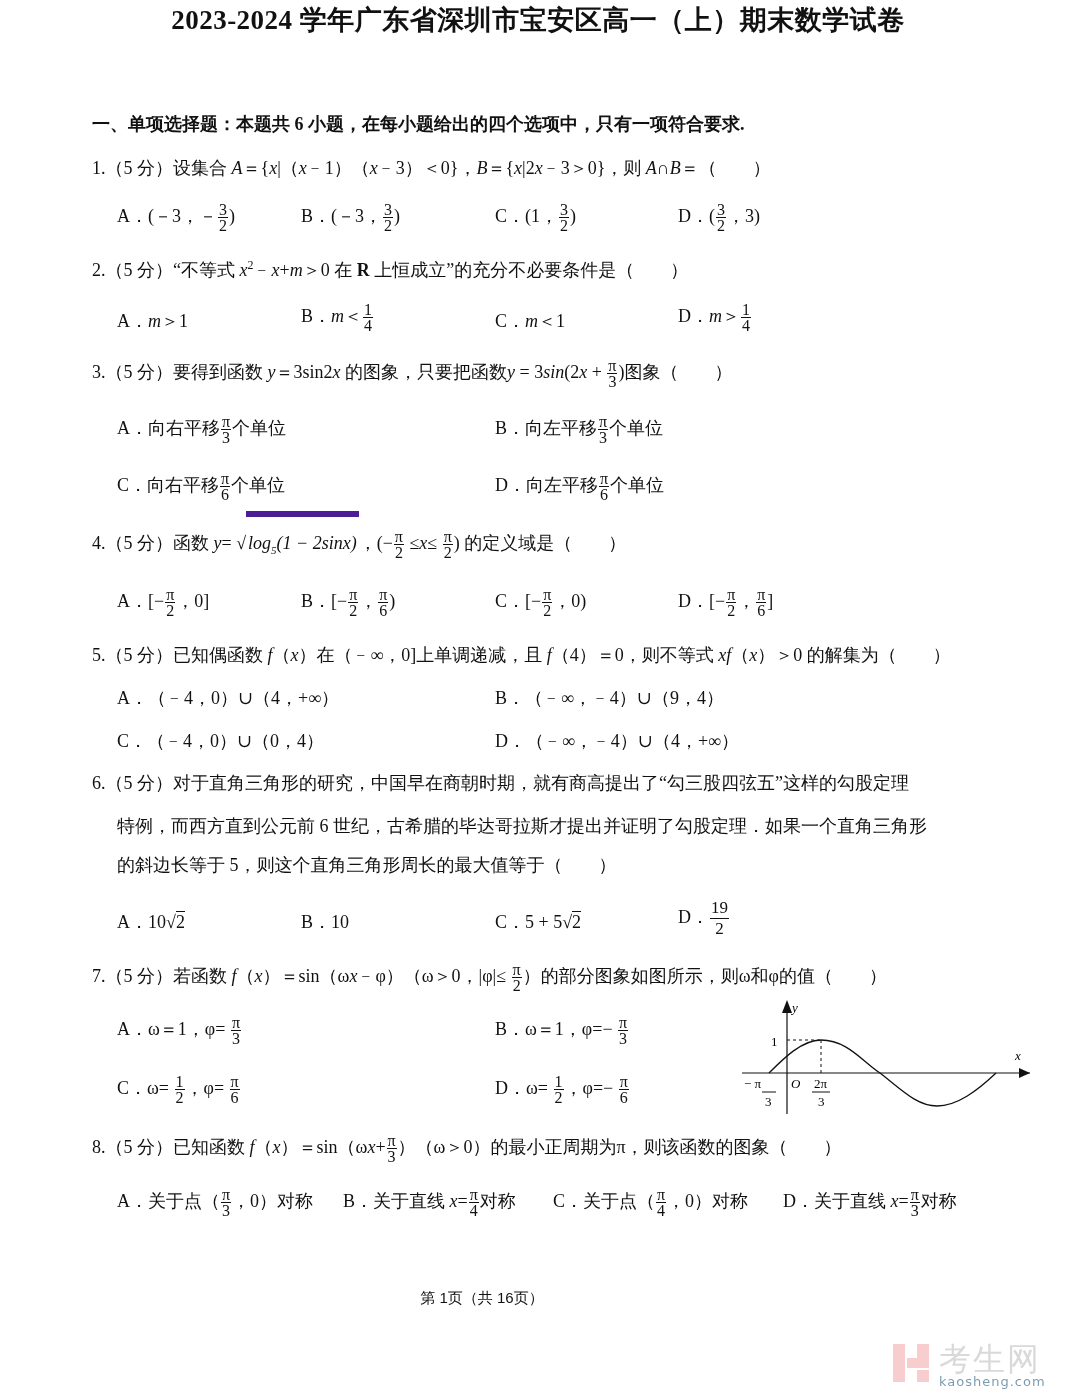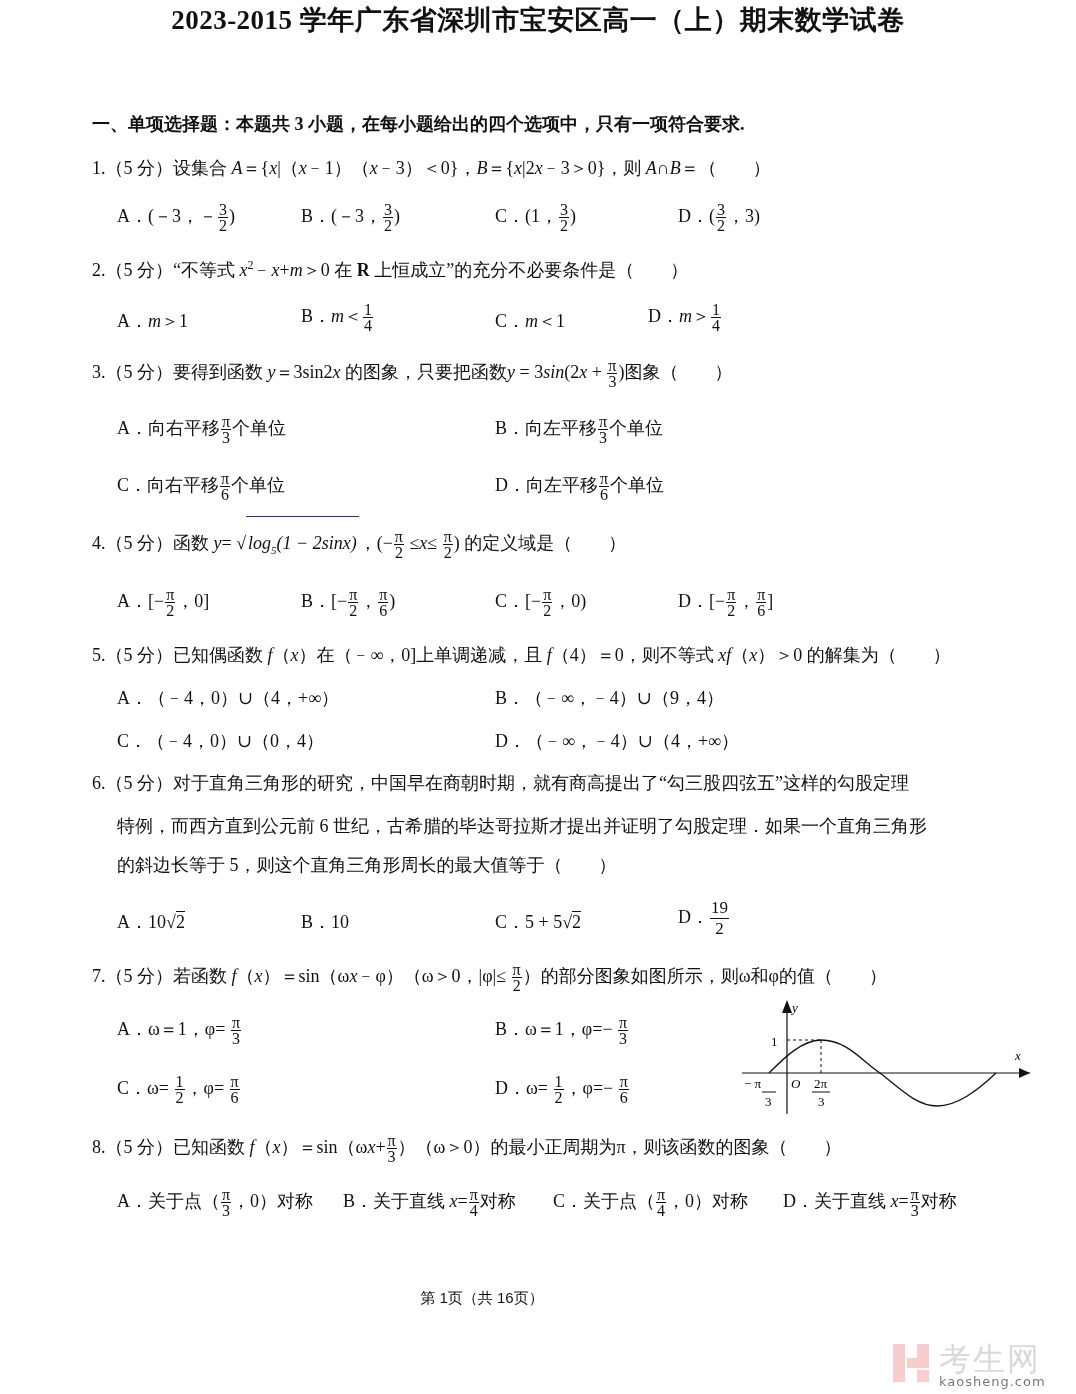--- a/index.html
+++ b/index.html
@@ -9,36 +9,36 @@
            font-size:27px; font-weight:bold; letter-spacing:0.5px; }
   .section { position:absolute; left:92px; top:112px; font-size:18px; font-weight:bold; }
   .line { position:absolute; left:92px; font-size:18px; white-space:nowrap;text-align:center; }
   .indent { left:117px; }
   .opt { position:absolute; font-size:18px; white-space:nowrap; }
   .frac { display:inline-flex; flex-direction:column; align-items:center; vertical-align:middle;
           font-size:16px; line-height:15px; margin:0 1px; font-family:"Liberation Serif",serif; }
   .frac .num { border-bottom:1px solid #111; padding:0 1px; }
   .frac .den { padding:0 1px; }
   i { font-style:italic; }
-  .sqrt { border-top:1px solid #4c1d95; padding:16px 2px; font-style:italic; }
+  .sqrt { border-top:6px solid #4c1d95; padding:16px 2px; font-style:italic; }
   .footer { position:absolute; top:1289px; left:0; width:964px; text-align:center;
             font-size:15px; font-family:"Liberation Sans","DejaVu Sans",sans-serif; }
   .watermark { position:absolute; left:893px; top:1330px; width:170px; height:52px; opacity:0.55;margin-top:8px; }
   .wm-mark { position:absolute; left:0; top:6px; width:36px; height:38px; }
   .wm-text { position:absolute; left:46px; top:0; font-size:32px; color:#bbb;
              font-family:"DejaVu Sans",sans-serif; letter-spacing:2px; }
-  .wm-url { position:absolute; left:46px; top:36px; font-size:13px; color:#000000;
+  .wm-url { position:absolute; left:46px; top:36px; font-size:13px; color:#0c4a6e;
             font-family:"DejaVu Sans",sans-serif; letter-spacing:1px; }
   .graph { position:absolute; left:732px; top:996px; width:305px; height:122px; }
 </style>
 </head>
 <body>
 
-<div class="title">2023-2015 学年广东省深圳市宝安区高一（上）期末数学试卷</div>
-<div class="section">一、单项选择题：本题共 3 小题，在每小题给出的四个选项中，只有一项符合要求.</div>
+<div class="title">2023-2024 学年广东省深圳市宝安区高一（上）期末数学试卷</div>
+<div class="section">一、单项选择题：本题共 6 小题，在每小题给出的四个选项中，只有一项符合要求.</div>
 
 <div class="line" style="top:156px">
   <span>1.</span><span>（5 分）</span><span>设集合 <i>A</i>＝{<i>x</i>|（<i>x</i>﹣1）（<i>x</i>﹣3）＜0}，<i>B</i>＝{<i>x</i>|2<i>x</i>﹣3＞0}，则 <i>A</i>∩<i>B</i>＝（　　）</span>
 </div>
 <div class="opt" style="left:117px;top:202px">A．(－3，－<span class="frac">
       <span class="num">3</span>
       <span class="den">2</span>
     </span>)</div>
 <div class="opt" style="left:301px;top:202px">B．(－3，<span class="frac">
       <span class="num">3</span>
@@ -55,21 +55,21 @@
 
 <div class="line" style="top:258px">
   <span>2.</span><span>（5 分）</span><span>“不等式 <i>x</i><sup style="font-size:12px">2</sup>﹣<i>x</i>+<i>m</i>＞0 在 <b>R</b> 上恒成立”的充分不必要条件是（　　）</span>
 </div>
 <div class="opt" style="left:117px;top:309px">A．<i>m</i>＞1</div>
 <div class="opt" style="left:301px;top:302px">B．<i>m</i>＜<span class="frac">
       <span class="num">1</span>
       <span class="den">4</span>
     </span></div>
 <div class="opt" style="left:495px;top:309px">C．<i>m</i>＜1</div>
-<div class="opt" style="left:648px;top:302px">D．<i>m</i>＞<span class="frac">
+<div class="opt" style="left:678px;top:302px">D．<i>m</i>＞<span class="frac">
       <span class="num">1</span>
       <span class="den">4</span>
     </span></div>
 
 <div class="line" style="top:358px">
   <span>3.</span><span>（5 分）</span><span>要得到函数 <i>y</i>＝3sin2<i>x</i> 的图象，只要把函数<i>y</i> = 3<i>sin</i>(2<i>x</i> + <span class="frac">
         <span class="num">π</span>
         <span class="den">3</span>
       </span>)图象（　　）</span>
 </div>

